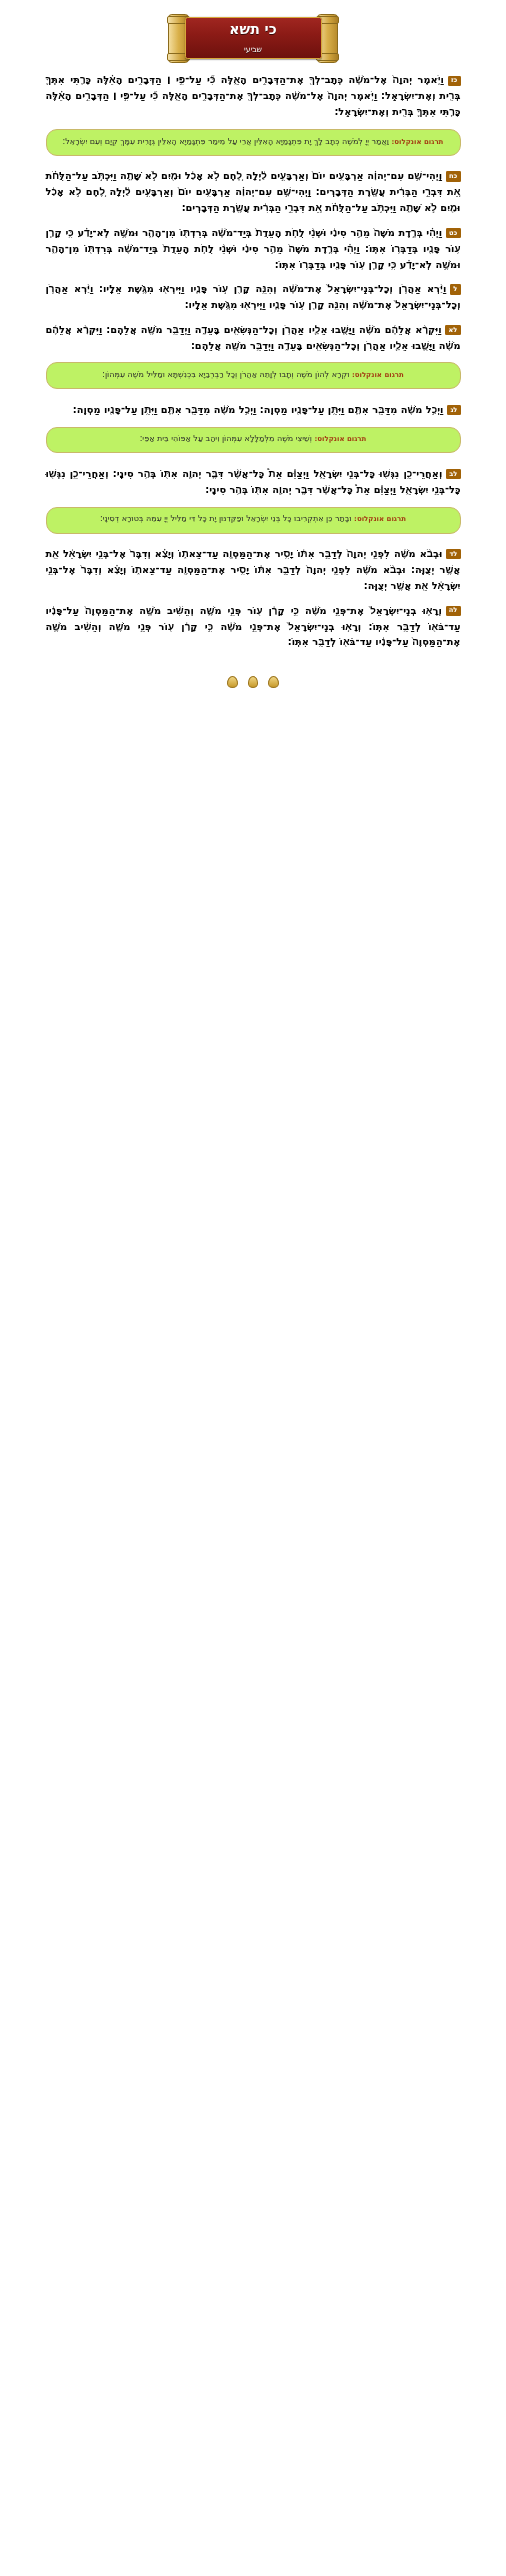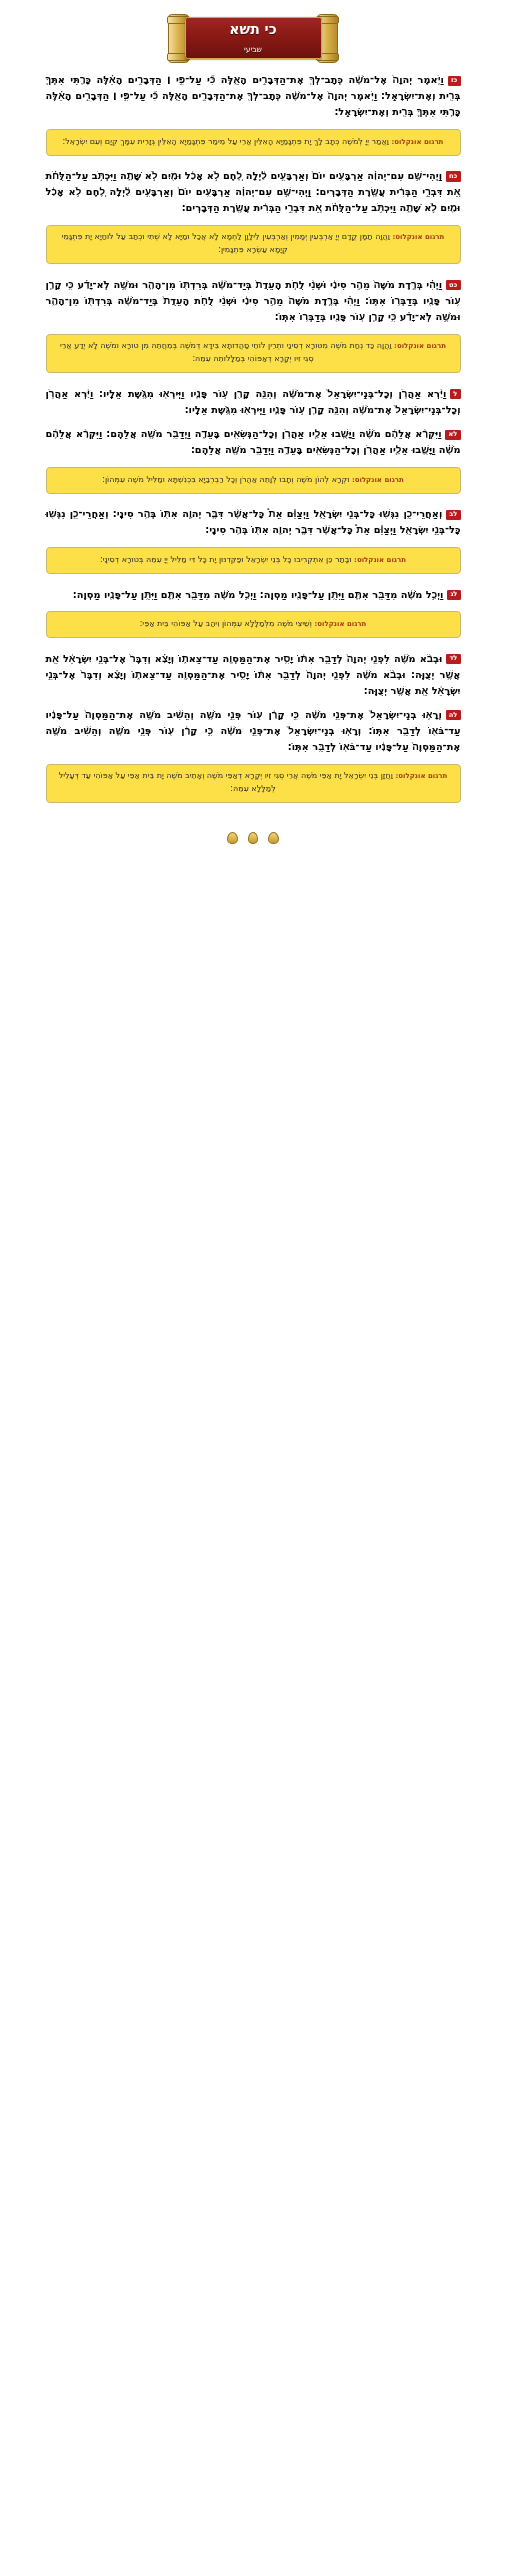--- a/index.html
+++ b/index.html
@@ -106,42 +106,42 @@
     text-align: justify;
     font-family: "DejaVu Sans", sans-serif;
     font-size: 9.8px;
     line-height: 1.62;
     margin: 0 0 8.9px 0;
     padding: 0;
     unicode-bidi: isolate;
   }
   .pasuk-num {
     display: inline-block;
-    background: #b91c1c;
+    background: #a16207;
     color: #ffffff;
     font-size: 6.6px;
     font-weight: bold;
     font-family: "DejaVu Sans", sans-serif;
     padding: 0.6px 3.2px 1.3px 3.2px;
     border-radius: 1.3px;
     margin-left: 3.8px;
     vertical-align: 1.3px;
     line-height: 1.25;
   }
   .pasuk-text {
     font-weight: bold;
   }
 
   
   .targum {
     direction: rtl;
     text-align: center;
-    background: #fde047;
+    background: #bef264;
     border: 0.6px solid #c9b96a;
-    border-radius: 4px;
+    border-radius: 11px;
     padding: 5.7px 8.9px 6.3px 8.9px;
     margin: 0 0 12.7px 0;
     font-size: 8px;
     line-height: 1.6;
     color: #2b2b2b;
   }
   .targum-label {
     color: #a33c12;
     font-size: 7px;
     font-weight: bold;
@@ -195,80 +195,71 @@
       </p>
       <div class="targum">
         <span class="targum-label">תרגום אונקלוס:</span><span>וַאֲמַר יְיָ לְמֹשֶׁה כְּתָב לָךְ יָת פִּתְגָּמַיָּא הָאִלֵּין אֲרֵי עַל מֵימַר פִּתְגָּמַיָּא הָאִלֵּין גְּזָרִית עִמָּךְ קְיָם וְעִם יִשְׂרָאֵל:</span>
       </div>
     </div>
 
     <div class="section">
       <p class="pasuk">
         <span class="pasuk-num">כח</span><span class="pasuk-text">וַֽיְהִי־שָׁ֣ם עִם־יְהוָ֗ה אַרְבָּעִ֥ים יוֹם֙ וְאַרְבָּעִ֣ים לַ֔יְלָה לֶ֚חֶם לֹ֣א אָכַ֔ל וּמַ֖יִם לֹ֣א שָׁתָ֑ה וַיִּכְתֹּ֣ב עַל־הַלֻּחֹ֗ת אֵ֚ת דִּבְרֵ֣י הַבְּרִ֔ית עֲשֶׂ֖רֶת הַדְּבָרִֽים: וַֽיְהִי־שָׁ֣ם עִם־יְהוָ֗ה אַרְבָּעִ֥ים יוֹם֙ וְאַרְבָּעִ֣ים לַ֔יְלָה לֶ֚חֶם לֹ֣א אָכַ֔ל וּמַ֖יִם לֹ֣א שָׁתָ֑ה וַיִּכְתֹּ֣ב עַל־הַלֻּחֹ֗ת אֵ֚ת דִּבְרֵ֣י הַבְּרִ֔ית עֲשֶׂ֖רֶת הַדְּבָרִֽים:</span>
       </p>
-      <div class="targum">
-        <span class="targum-label">תרגום אונקלוס:</span><span>וַהֲוָה תַמָּן קֳדָם יְיָ אַרְבְּעִין יְמָמִין וְאַרְבְּעִין לֵילָוָן לַחְמָא לָא אֲכַל וּמַיָּא לָא שְׁתִי וּכְתַב עַל לוּחַיָּא יָת פִּתְגָּמֵי קְיָמָא עַשְׂרָא פִּתְגָּמִין:</span>
-      </div>
     </div>
 
     <div class="section">
       <p class="pasuk">
         <span class="pasuk-num">כט</span><span class="pasuk-text">וַיְהִ֗י בְּרֶ֤דֶת מֹשֶׁה֙ מֵהַ֣ר סִינַ֔י וּשְׁנֵ֨י לֻחֹ֤ת הָֽעֵדֻת֙ בְּיַד־מֹשֶׁ֔ה בְּרִדְתּ֖וֹ מִן־הָהָ֑ר וּמֹשֶׁ֣ה לֹֽא־יָדַ֗ע כִּ֥י קָרַ֛ן ע֥וֹר פָּנָ֖יו בְּדַבְּר֥וֹ אִתּֽוֹ: וַיְהִ֗י בְּרֶ֤דֶת מֹשֶׁה֙ מֵהַ֣ר סִינַ֔י וּשְׁנֵ֨י לֻחֹ֤ת הָֽעֵדֻת֙ בְּיַד־מֹשֶׁ֔ה בְּרִדְתּ֖וֹ מִן־הָהָ֑ר וּמֹשֶׁ֣ה לֹֽא־יָדַ֗ע כִּ֥י קָרַ֛ן ע֥וֹר פָּנָ֖יו בְּדַבְּר֥וֹ אִתּֽוֹ:</span>
       </p>
-      <div class="targum">
-        <span class="targum-label">תרגום אונקלוס:</span><span>וַהֲוָה כַּד נְחַת מֹשֶׁה מִטּוּרָא דְסִינַי וּתְרֵין לוּחֵי סַהֲדוּתָא בִּידָא דְמֹשֶׁה בְּמֵחֲתֵהּ מִן טוּרָא וּמֹשֶׁה לָא יְדַע אֲרֵי סְגִי זִיו יְקָרָא דְאַפּוֹהִי בְּמַלָּלוּתֵהּ עִמֵּהּ:</span>
-      </div>
     </div>
 
     <div class="section">
       <p class="pasuk">
         <span class="pasuk-num">ל</span><span class="pasuk-text">וַיַּ֨רְא אַהֲרֹ֤ן וְכָל־בְּנֵֽי־יִשְׂרָאֵל֙ אֶת־מֹשֶׁ֔ה וְהִנֵּ֥ה קָרַ֖ן ע֣וֹר פָּנָ֑יו וַיִּֽירְא֖וּ מִגֶּ֥שֶׁת אֵלָֽיו: וַיַּ֨רְא אַהֲרֹ֤ן וְכָל־בְּנֵֽי־יִשְׂרָאֵל֙ אֶת־מֹשֶׁ֔ה וְהִנֵּ֥ה קָרַ֖ן ע֣וֹר פָּנָ֑יו וַיִּֽירְא֖וּ מִגֶּ֥שֶׁת אֵלָֽיו:</span>
       </p>
     </div>
 
     <div class="section">
       <p class="pasuk">
         <span class="pasuk-num">לא</span><span class="pasuk-text">וַיִּקְרָ֨א אֲלֵהֶ֜ם מֹשֶׁ֗ה וַיָּשֻׁ֧בוּ אֵלָ֛יו אַהֲרֹ֥ן וְכָל־הַנְּשִׂאִ֖ים בָּעֵדָ֑ה וַיְדַבֵּ֥ר מֹשֶׁ֖ה אֲלֵהֶֽם: וַיִּקְרָ֨א אֲלֵהֶ֜ם מֹשֶׁ֗ה וַיָּשֻׁ֧בוּ אֵלָ֛יו אַהֲרֹ֥ן וְכָל־הַנְּשִׂאִ֖ים בָּעֵדָ֑ה וַיְדַבֵּ֥ר מֹשֶׁ֖ה אֲלֵהֶֽם:</span>
       </p>
       <div class="targum">
         <span class="targum-label">תרגום אונקלוס:</span><span>וּקְרָא לְהוֹן מֹשֶׁה וְתָבוּ לְוָתֵהּ אַהֲרֹן וְכָל רַבְרְבַיָּא בִּכְנִשְׁתָּא וּמַלִּיל מֹשֶׁה עִמְּהוֹן:</span>
       </div>
     </div>
 
     <div class="section">
       <p class="pasuk">
+        <span class="pasuk-num">לג</span><span class="pasuk-text">וַיְכַ֣ל מֹשֶׁ֔ה מִדַּבֵּ֖ר אִתָּ֑ם וַיִּתֵּ֥ן עַל־פָּנָ֖יו מַסְוֶֽה: וַיְכַ֣ל מֹשֶׁ֔ה מִדַּבֵּ֖ר אִתָּ֑ם וַיִּתֵּ֥ן עַל־פָּנָ֖יו מַסְוֶֽה:</span>
+      </p>
+      <div class="targum">
+        <span class="targum-label">תרגום אונקלוס:</span><span>וְשֵׁיצִי מֹשֶׁה מִלְּמַלָּלָא עִמְּהוֹן וִיהַב עַל אַפּוֹהִי בֵּית אַפֵּי:</span>
+      </div>
+    </div>
+
+    <div class="section">
+      <p class="pasuk">
         <span class="pasuk-num">לב</span><span class="pasuk-text">וְאַחֲרֵי־כֵ֥ן נִגְּשׁ֖וּ כָּל־בְּנֵ֣י יִשְׂרָאֵ֑ל וַיְצַוֵּ֕ם אֵת֩ כָּל־אֲשֶׁ֨ר דִּבֶּ֧ר יְהוָ֛ה אִתּ֖וֹ בְּהַ֥ר סִינָֽי: וְאַחֲרֵי־כֵ֥ן נִגְּשׁ֖וּ כָּל־בְּנֵ֣י יִשְׂרָאֵ֑ל וַיְצַוֵּ֕ם אֵת֩ כָּל־אֲשֶׁ֨ר דִּבֶּ֧ר יְהוָ֛ה אִתּ֖וֹ בְּהַ֥ר סִינָֽי:</span>
       </p>
       <div class="targum">
         <span class="targum-label">תרגום אונקלוס:</span><span>וּבָתַר כֵּן אִתְקְרִיבוּ כָּל בְּנֵי יִשְׂרָאֵל וּפַקֵּדִנּוּן יָת כָּל דִּי מַלִּיל יְיָ עִמֵּהּ בְּטוּרָא דְסִינָי:</span>
       </div>
     </div>
 
     <div class="section">
       <p class="pasuk">
-        <span class="pasuk-num">לג</span><span class="pasuk-text">וַיְכַ֣ל מֹשֶׁ֔ה מִדַּבֵּ֖ר אִתָּ֑ם וַיִּתֵּ֥ן עַל־פָּנָ֖יו מַסְוֶֽה: וַיְכַ֣ל מֹשֶׁ֔ה מִדַּבֵּ֖ר אִתָּ֑ם וַיִּתֵּ֥ן עַל־פָּנָ֖יו מַסְוֶֽה:</span>
-      </p>
-      <div class="targum">
-        <span class="targum-label">תרגום אונקלוס:</span><span>וְשֵׁיצִי מֹשֶׁה מִלְּמַלָּלָא עִמְּהוֹן וִיהַב עַל אַפּוֹהִי בֵּית אַפֵּי:</span>
-      </div>
-    </div>
-
-    <div class="section">
-      <p class="pasuk">
         <span class="pasuk-num">לד</span><span class="pasuk-text">וּבְבֹ֨א מֹשֶׁ֜ה לִפְנֵ֤י יְהוָה֙ לְדַבֵּ֣ר אִתּ֔וֹ יָסִ֥יר אֶת־הַמַּסְוֶ֖ה עַד־צֵאת֑וֹ וְיָצָ֗א וְדִבֶּר֙ אֶל־בְּנֵ֣י יִשְׂרָאֵ֔ל אֵ֖ת אֲשֶׁ֥ר יְצֻוֶּֽה: וּבְבֹ֨א מֹשֶׁ֜ה לִפְנֵ֤י יְהוָה֙ לְדַבֵּ֣ר אִתּ֔וֹ יָסִ֥יר אֶת־הַמַּסְוֶ֖ה עַד־צֵאת֑וֹ וְיָצָ֗א וְדִבֶּר֙ אֶל־בְּנֵ֣י יִשְׂרָאֵ֔ל אֵ֖ת אֲשֶׁ֥ר יְצֻוֶּֽה:</span>
       </p>
     </div>
 
     <div class="section">
       <p class="pasuk">
         <span class="pasuk-num">לה</span><span class="pasuk-text">וְרָא֤וּ בְנֵֽי־יִשְׂרָאֵל֙ אֶת־פְּנֵ֣י מֹשֶׁ֔ה כִּ֣י קָרַ֔ן ע֖וֹר פְּנֵ֣י מֹשֶׁ֑ה וְהֵשִׁ֨יב מֹשֶׁ֤ה אֶת־הַמַּסְוֶה֙ עַל־פָּנָ֔יו עַד־בֹּא֖וֹ לְדַבֵּ֥ר אִתּֽוֹ: וְרָא֤וּ בְנֵֽי־יִשְׂרָאֵל֙ אֶת־פְּנֵ֣י מֹשֶׁ֔ה כִּ֣י קָרַ֔ן ע֖וֹר פְּנֵ֣י מֹשֶׁ֑ה וְהֵשִׁ֨יב מֹשֶׁ֤ה אֶת־הַמַּסְוֶה֙ עַל־פָּנָ֔יו עַד־בֹּא֖וֹ לְדַבֵּ֥ר אִתּֽוֹ:</span>
       </p>
-      <div class="targum">
-        <span class="targum-label">תרגום אונקלוס:</span><span>וַחֲזָן בְּנֵי יִשְׂרָאֵל יָת אַפֵּי מֹשֶׁה אֲרֵי סְגִי זִיו יְקָרָא דְאַפֵּי מֹשֶׁה וְאָתֵיב מֹשֶׁה יָת בֵּית אַפֵּי עַל אַפּוֹהִי עַד דְּעָלֵיל לְמַלָּלָא עִמֵּהּ:</span>
-      </div>
     </div>
 
   </div>
 
   <div class="footer-orn">
     <span class="leaf"></span>
     <span class="leaf"></span>
     <span class="leaf"></span>
   </div>
 

